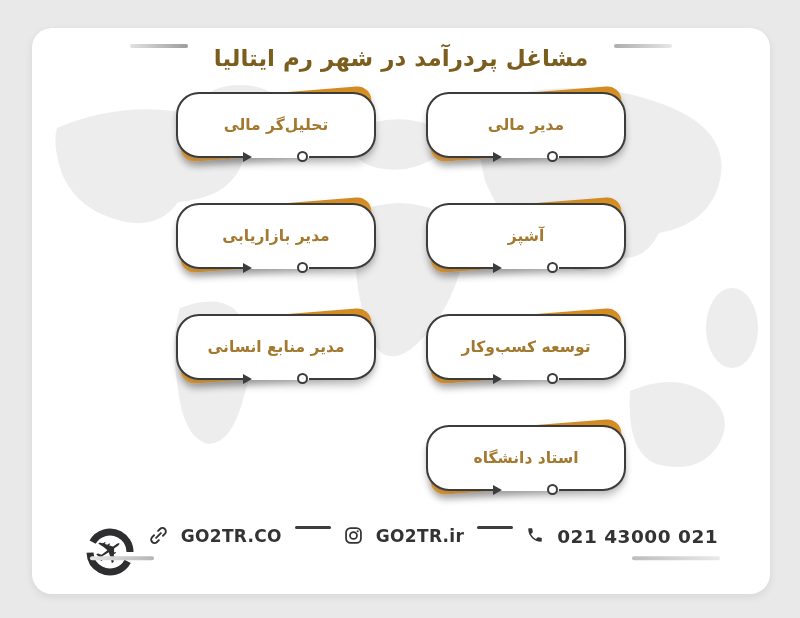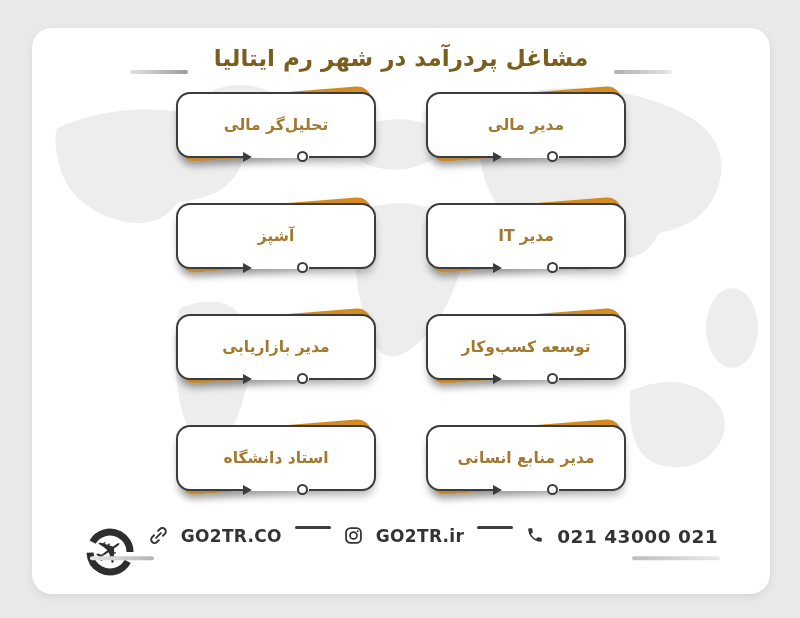--- a/index.html
+++ b/index.html
@@ -12,21 +12,21 @@
     position:absolute;left:32px;top:28px;width:738px;height:566px;
     background:#FFFFFF;border-radius:20px;
     box-shadow:0 3px 8px rgba(0,0,0,0.08);
     overflow:hidden;
   }
   .map{position:absolute;left:0;top:45px;width:738px;height:500px;z-index:0;}
 
   
   .header{
     position:absolute;top:16px;left:0;width:100%;
-    display:flex;align-items:flex-end;justify-content:center;gap:26px;z-index:2;
+    display:flex;align-items:flex-start;justify-content:center;gap:26px;z-index:2;
   }
   .title{
     direction:rtl;font-size:23px;font-weight:bold;color:#7B5D1D;line-height:1.3;
   }
   .dash{height:4px;width:58px;border-radius:3px;}
   .dash-left{background:linear-gradient(to right,#E2E2E2,#9C9C9C);}
   .dash-right{background:linear-gradient(to left,#E7E7E7,#ADADAD);}
 
   
   .grid{
@@ -36,21 +36,21 @@
   }
   .job{position:relative;width:200px;height:66px;}
   .job .orange{
     position:absolute;left:3px;right:3px;top:1px;bottom:3px;
     background:linear-gradient(180deg,#D18A1F 0%,#E9A138 55%,#EFAC48 100%);
     border-radius:14px;transform:rotate(-4.6deg);
     box-shadow:0 5px 7px rgba(0,0,0,0.22);
   }
   .job .box{
     position:absolute;inset:0;background:#FFFFFF;
-    border:2px solid #3C3C3C;border-radius:14px;
+    border:2px solid #3C3C3C;border-radius:23px;
     box-shadow:0 7px 9px -2px rgba(0,0,0,0.26);
     display:flex;align-items:center;justify-content:center;
   }
   .job .label{
     direction:rtl;color:#A3792F;font-weight:bold;font-size:15.5px;
     padding:0 10px;text-align:center;
   }
   .gap-cover{position:absolute;bottom:-2px;left:33%;width:34%;height:4px;background:#FFFFFF;}
   .arrow{
     position:absolute;bottom:-6px;left:33%;width:0;height:0;
@@ -114,54 +114,45 @@
     <div class="job">
       <div class="orange"></div>
       <div class="box">
         <span class="label">تحلیل‌گر مالی</span>
         <span class="gap-cover"></span>
         <span class="arrow"></span>
         <span class="ring"></span>
       </div>
     </div>
 
-    <div class="job">
-      <div class="orange"></div>
-      <div class="box">
-        <span class="label">مدیر IT</span>
-        <span class="gap-cover"></span>
-        <span class="arrow"></span>
-        <span class="ring"></span>
-      </div>
-    </div>
 
     <div class="job">
       <div class="orange"></div>
       <div class="box">
         <span class="label">آشپز</span>
         <span class="gap-cover"></span>
         <span class="arrow"></span>
         <span class="ring"></span>
       </div>
     </div>
 
     <div class="job">
       <div class="orange"></div>
       <div class="box">
+        <span class="label">مدیر بازاریابی</span>
+        <span class="gap-cover"></span>
+        <span class="arrow"></span>
+        <span class="ring"></span>
+      </div>
+    </div>
+
+    <div class="job">
+      <div class="orange"></div>
+      <div class="box">
         <span class="label">توسعه کسب‌وکار</span>
-        <span class="gap-cover"></span>
-        <span class="arrow"></span>
-        <span class="ring"></span>
-      </div>
-    </div>
-
-    <div class="job">
-      <div class="orange"></div>
-      <div class="box">
-        <span class="label">مدیر بازاریابی</span>
         <span class="gap-cover"></span>
         <span class="arrow"></span>
         <span class="ring"></span>
       </div>
     </div>
 
     <div class="job">
       <div class="orange"></div>
       <div class="box">
         <span class="label">مدیر منابع انسانی</span>

